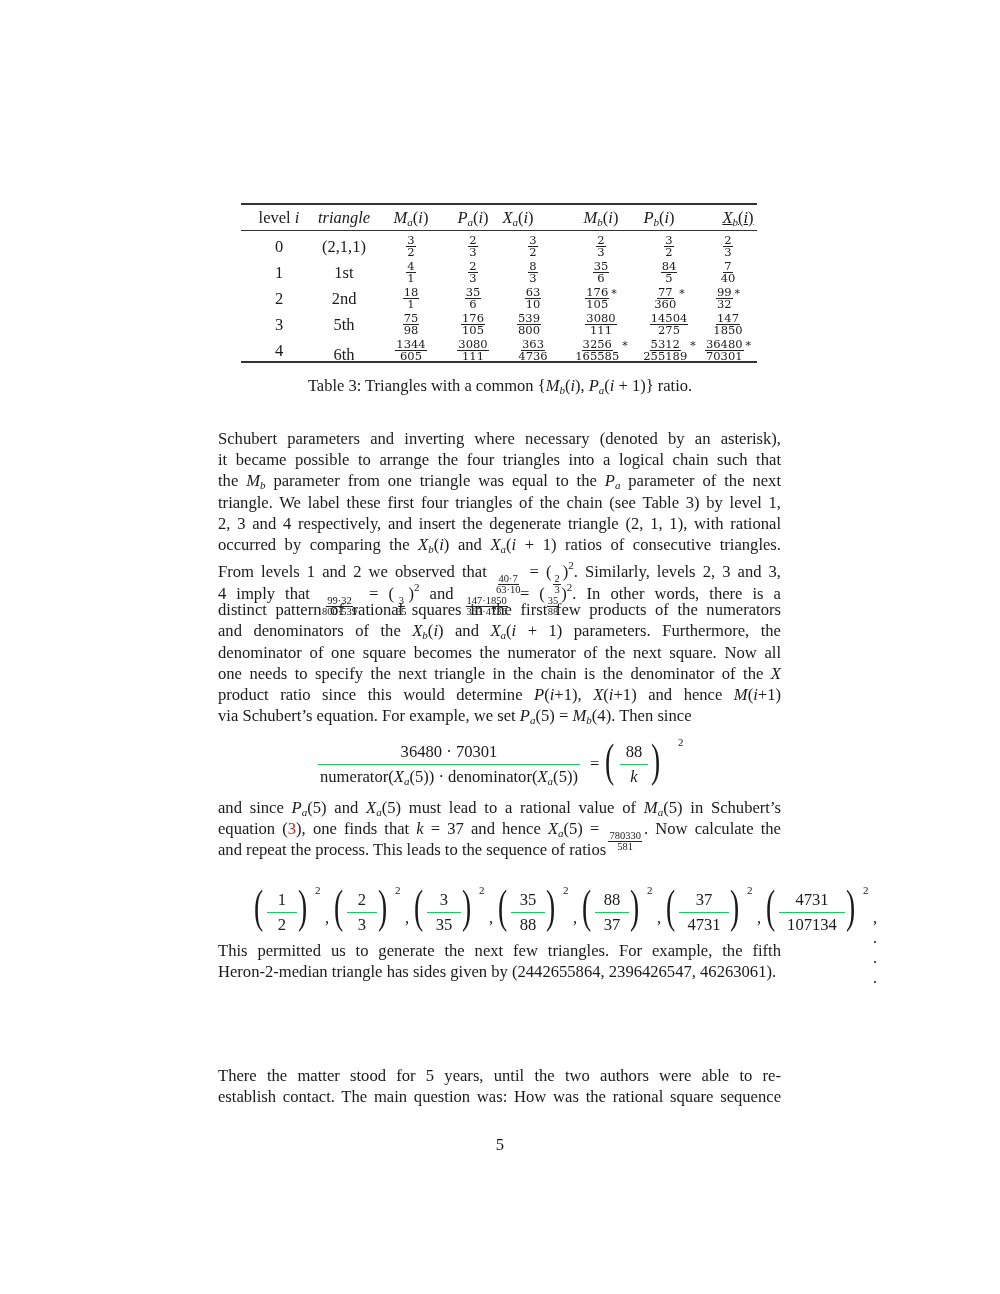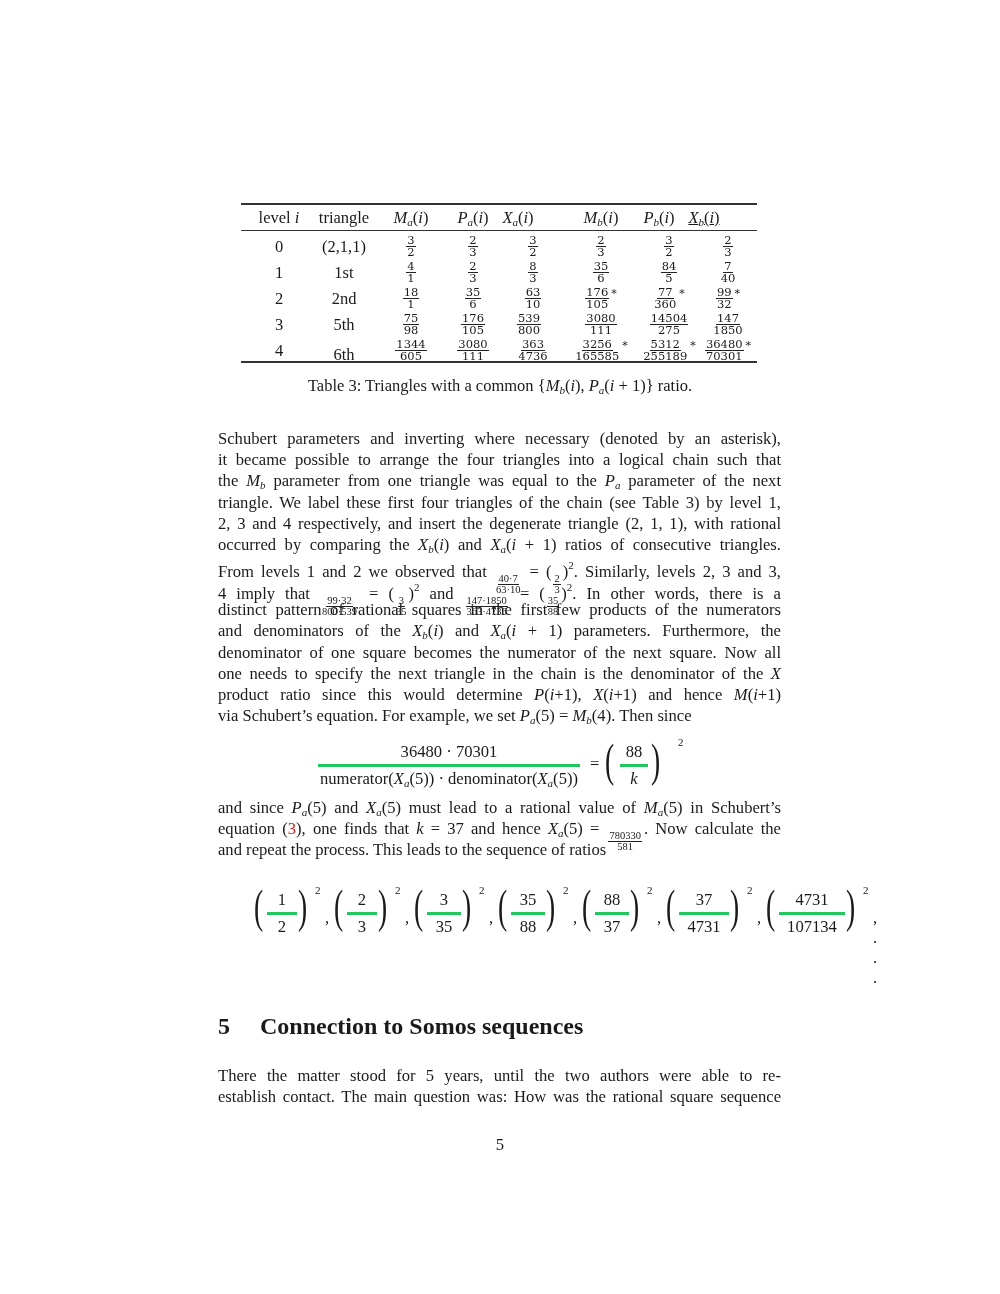--- a/index.html
+++ b/index.html
@@ -31,21 +31,21 @@
   .sfrac { display:inline-flex; flex-direction:column; align-items:center; vertical-align:-5px;
            font-size:10.5px; line-height:10px; margin:0 2px; }
   .sfrac .n { border-bottom:0.8px solid #222; padding:0 1px; }
   .sup { font-size:11px; vertical-align:8px; }
   .sub { font-size:11px; vertical-align:-3px; font-style:italic; }
   .red { color:#cc1f1f; }
 
   .display1 { position:absolute; top:742px; left:318px; width:380px; height:50px;
               font-family:"Liberation Serif",serif; font-size:16.6px; }
   .bigfrac { position:absolute; display:flex; flex-direction:column; align-items:center; }
-  .bigfrac .n { border-bottom:3px solid #22c55e; padding:0 2px 2px 2px; text-align:center; }
+  .bigfrac .n { border-bottom:1px solid #22c55e; padding:0 2px 2px 2px; text-align:center; }
   .bigfrac .d { padding-top:2px; text-align:center; }
   .paren { position:absolute; font-size:46px; font-weight:100; line-height:46px; transform:scaleX(0.6); }
 
   .seq { position:absolute; top:886px; left:255px; width:520px; height:50px;
          font-family:"Liberation Serif",serif; font-size:16.6px; }
   .seq-item { position:absolute; top:0; height:50px; }
   .seq-item .paren { top:-2px; }
   .seq-item .bigfrac { top:4px; }
   .seq-item .sq { position:absolute; top:-2px; font-size:11px; }
   .seq-comma { position:absolute; top:22px; }
@@ -58,27 +58,27 @@
              font-family:"Liberation Serif",serif; font-size:16.6px; }
 </style>
 </head>
 <body>
 
 <div class="page">
 
   <div class="tbl-top"></div>
   <div class="thead">
     <div class="th" style="left:8px;width:60px;">level <i>i</i></div>
-    <div class="th" style="left:68px;width:70px;">triangle</div>
+    <div class="th" style="left:68px;width:70px;font-style:italic;">triangle</div>
     <div class="th" style="left:138px;width:64px;"><i>M</i><span class="sub">a</span>(<i>i</i>)</div>
     <div class="th" style="left:202px;width:60px;"><i>P</i><span class="sub">a</span>(<i>i</i>)</div>
     <div class="th" style="left:247px;width:60px;"><i>X</i><span class="sub">a</span>(<i>i</i>)</div>
     <div class="th" style="left:322px;width:76px;"><i>M</i><span class="sub">b</span>(<i>i</i>)</div>
     <div class="th" style="left:388px;width:60px;"><i>P</i><span class="sub">b</span>(<i>i</i>)</div>
-    <div class="th" style="left:434px;width:58px;text-decoration:underline;"><i>X</i><span class="sub">b</span>(<i>i</i>)</div>
+    <div class="th" style="left:468px;width:58px;text-decoration:underline;"><i>X</i><span class="sub">b</span>(<i>i</i>)</div>
   </div>
   <div class="tbl-mid"></div>
   <div id="table-body">
       <div class="row" style="top: 235px;">
         <div class="cell" style="left: 8px; width: 60px; top: 2px;">0</div>
         <div class="cell" style="left: 68px; width: 70px; top: 2px;">(2,1,1)</div>
         <div class="fcell" style="left: 138px; width: 64px;">
           <span class="frac">
             <span class="n">3</span>
             <span class="d">2</span>
@@ -411,24 +411,25 @@
         <div class="bigfrac" style="left: 12px; width: 66px;">
           <div class="n" style="width: 62px;">4731</div>
           <div class="d">107134</div>
         </div>
         <div class="paren" style="left: 76px;">)</div>
         <div class="sq" style="left: 96px;">2</div>
       </div>
       <div class="seq-comma" style="left: 618px;">, . . .</div>
     </div>
 
-
-  <div class="section">
-    <span class="num">5</span><span>Connection to Somos sequences</span>
-  </div>
+  <div class="para" style="top:940px;">
+    <span class="ln">This permitted us to generate the next few triangles. For example, the fifth</span>
+    <span class="ln last">Heron-2-median triangle has sides given by (2442655864, 2396426547, 46263061).</span>
+  </div>
+
 
   <div class="para" style="top:1065px;">
     <span class="ln">There the matter stood for 5 years, until the two authors were able to re-</span>
     <span class="ln">establish contact. The main question was: How was the rational square sequence</span>
   </div>
 
   <div class="pagenum">5</div>
 </div>
 
 </body></html>

